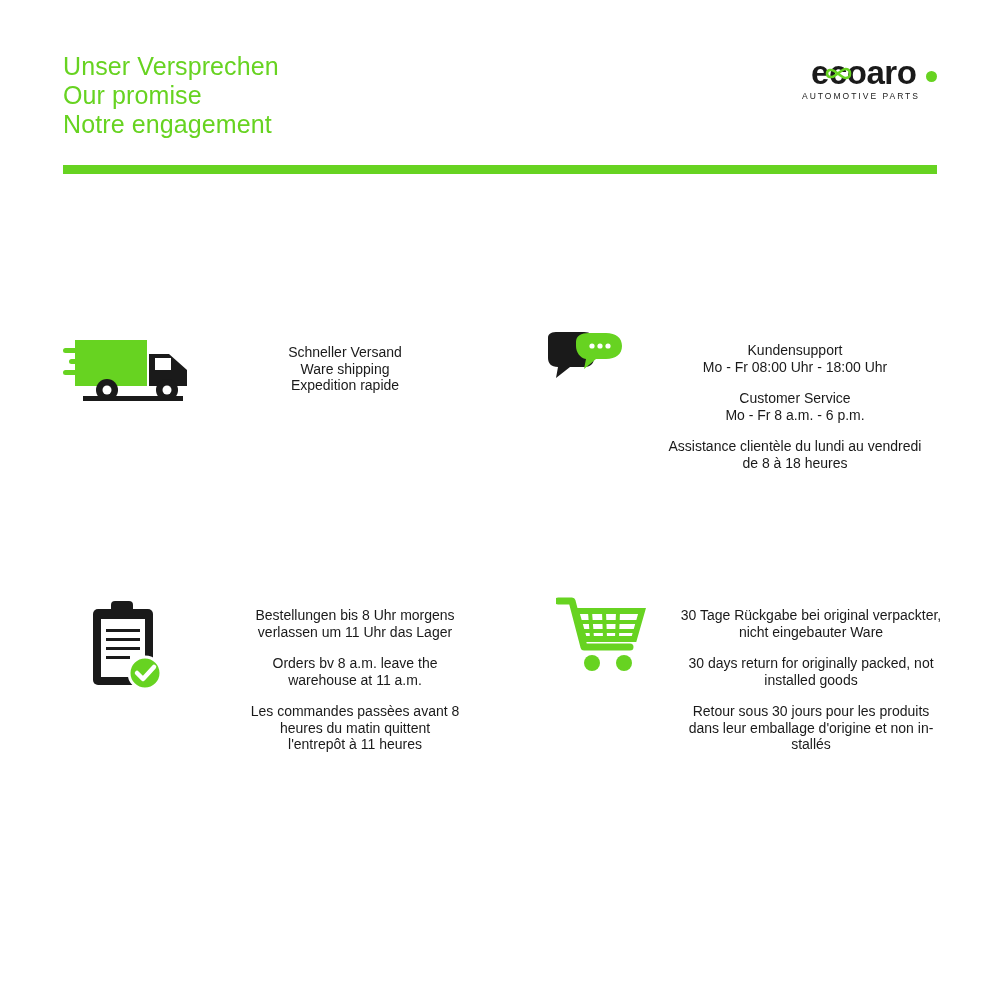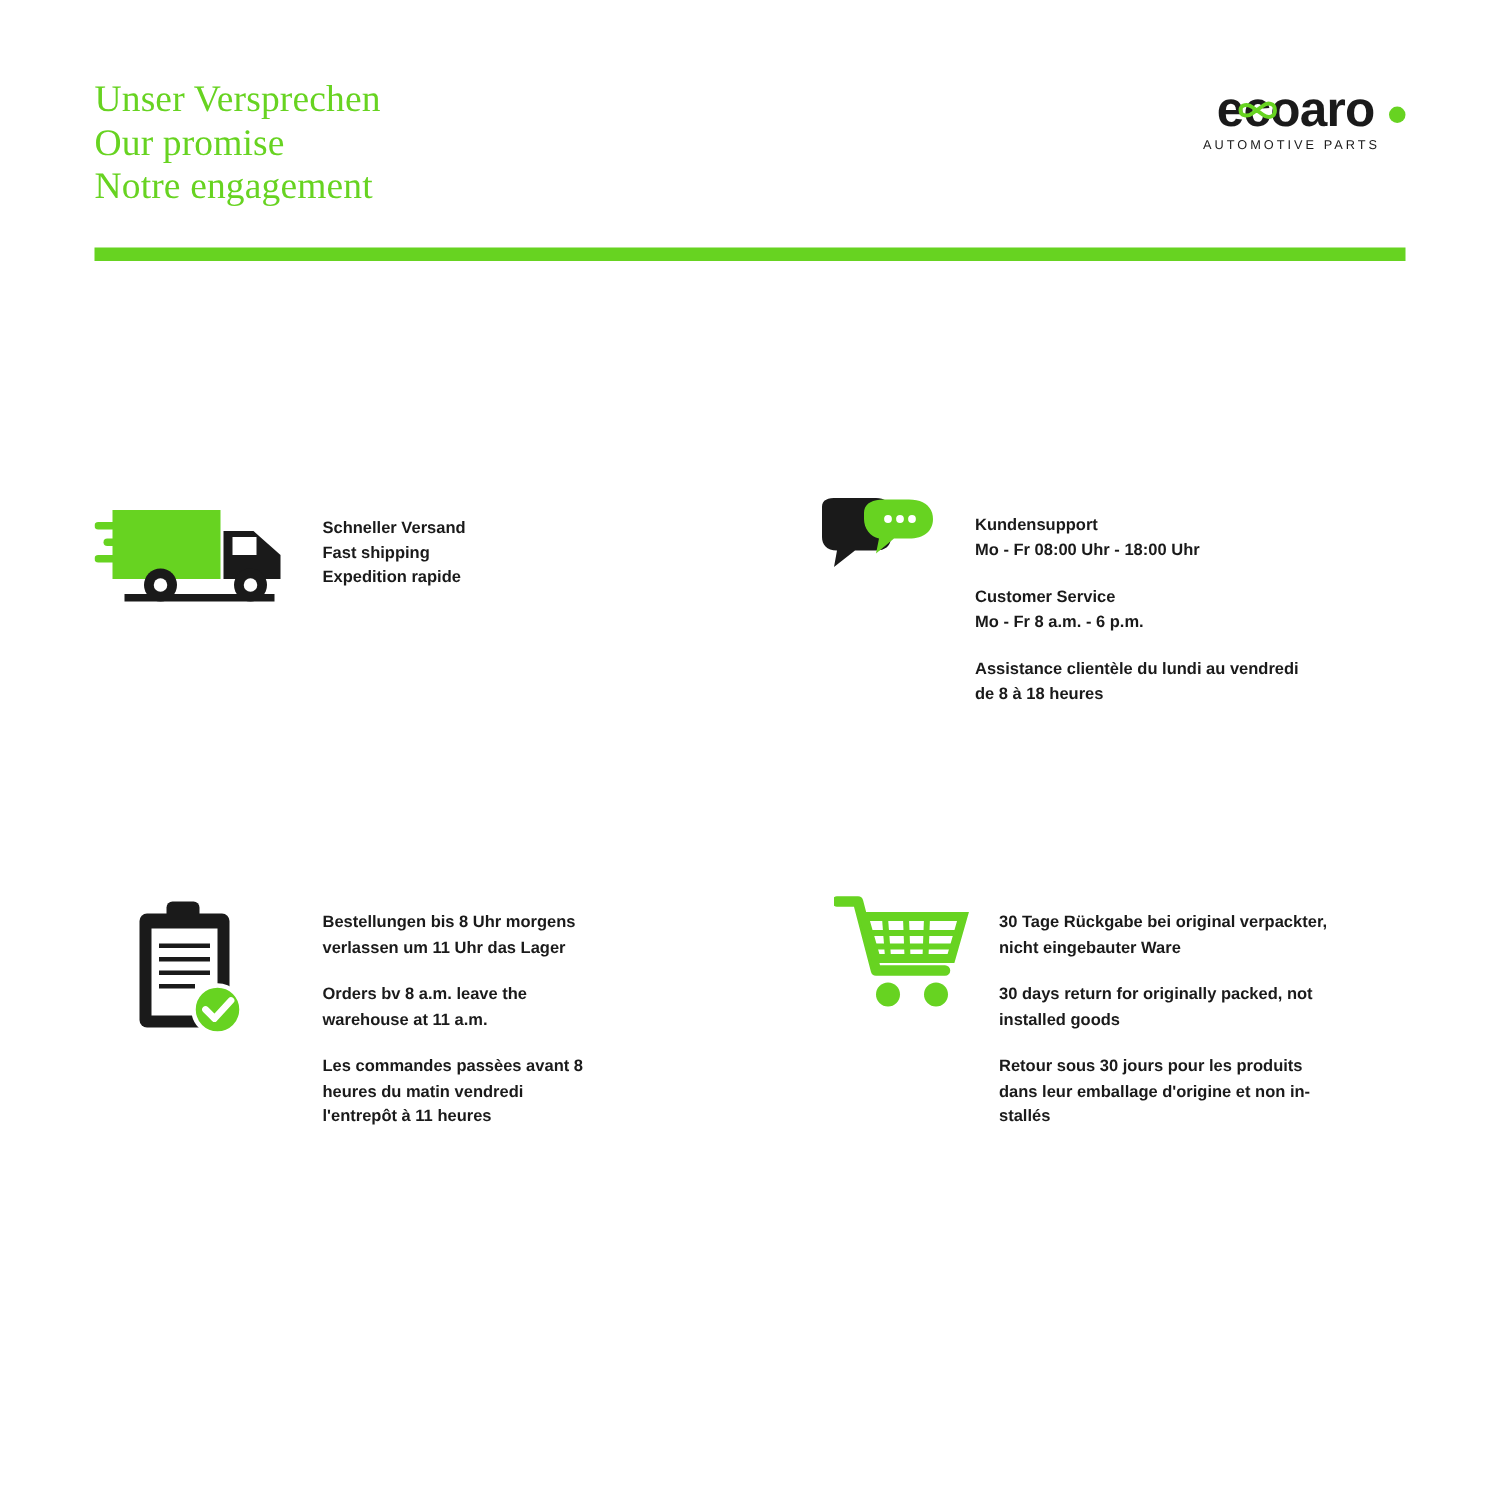--- a/index.html
+++ b/index.html
@@ -31,21 +31,21 @@
     width: 874px;
     height: 120px;
   }
   .headline {
     color: #67d321;
     font-size: 25px;
     line-height: 29px;
     font-weight: 400;
     letter-spacing: 0.1px;
   }
-  .headline div { white-space: nowrap; font-family: Liberation Serif, serif; }
+  .headline div { white-space: nowrap; }
 
   .logo {
     position: absolute;
     right: 0;
     top: 4px;
     width: 150px;
     height: 52px;
     text-align: right;
   }
   .logo-word {
@@ -96,24 +96,25 @@
   .cell {
     position: absolute;
   }
   .cell-icon {
     position: absolute;
     left: 0;
     top: 0;
   }
   .cell-text {
     position: absolute;
-    font-size: 11px;
+    font-size: 14px;
     line-height: 16.5px;
-    font-weight: 700;
-    color: #1a1a1a;
+    font-weight: 400;
+    color: #1a1a1a;
+    text-align: center;
   }
   .cell-text p {
     margin: 0 0 15px 0;
   }
   .cell-text p:last-child { margin-bottom: 0; }
 
   
   #cell-shipping   { left: 63px;  top: 330px; width: 420px; height: 110px; }
   #cell-support    { left: 540px; top: 330px; width: 400px; height: 160px; }
   #cell-orders     { left: 63px;  top: 595px; width: 430px; height: 180px; }
@@ -168,21 +169,21 @@
         <circle cx="44" cy="60" r="11" fill="#1a1a1a"></circle>
         <circle cx="44" cy="60" r="4.5" fill="#ffffff"></circle>
         <circle cx="104" cy="60" r="11" fill="#1a1a1a"></circle>
         <circle cx="104" cy="60" r="4.5" fill="#ffffff"></circle>
         <rect x="20" y="66" width="100" height="5" fill="#1a1a1a"></rect>
       </svg>
     </div>
     <div class="cell-text">
       <p>
         <span>Schneller Versand</span><br>
-        <span>Fast shipping</span><br>
+        <span>Ware shipping</span><br>
         <span>Expedition rapide</span>
       </p>
     </div>
   </div>
 
   <div class="cell" id="cell-support">
     <div class="cell-icon">
       <svg width="90" height="70" viewBox="0 0 90 70" class="icon-box">
         <path d="M8 8 C8 3 12 2 18 2 L44 2 C50 2 54 5 54 11 L54 28 C54 34 50 37 44 37 L30 37 L16 48 L18 37 C11 37 8 33 8 28 Z" fill="#1a1a1a"></path>
         <path d="M36 12 C36 6 41 3 49 3 L66 3 C76 3 82 8 82 16 C82 24 76 29 66 29 L56 29 L44 39 L46 29 C40 28 36 22 36 16 Z" fill="#67d321"></path>
@@ -227,21 +228,21 @@
       <p>
         <span>Bestellungen bis 8 Uhr morgens</span><br>
         <span>verlassen um 11 Uhr das Lager</span>
       </p>
       <p>
         <span>Orders bv 8 a.m. leave the</span><br>
         <span>warehouse at 11 a.m.</span>
       </p>
       <p>
         <span>Les commandes passèes avant 8</span><br>
-        <span>heures du matin vendredi</span><br>
+        <span>heures du matin quittent</span><br>
         <span>l'entrepôt à 11 heures</span>
       </p>
     </div>
   </div>
 
   <div class="cell" id="cell-returns">
     <div class="cell-icon">
       <svg width="95" height="80" viewBox="0 0 95 80" class="icon-box">
         <path d="M2 6 L16 6 L28 52 L74 52" fill="none" stroke="#67d321" stroke-width="7" stroke-linecap="round" stroke-linejoin="round"></path>
         <path d="M20 16 L86 16 L78 44 L28 44 Z" fill="none" stroke="#67d321" stroke-width="6"></path>

